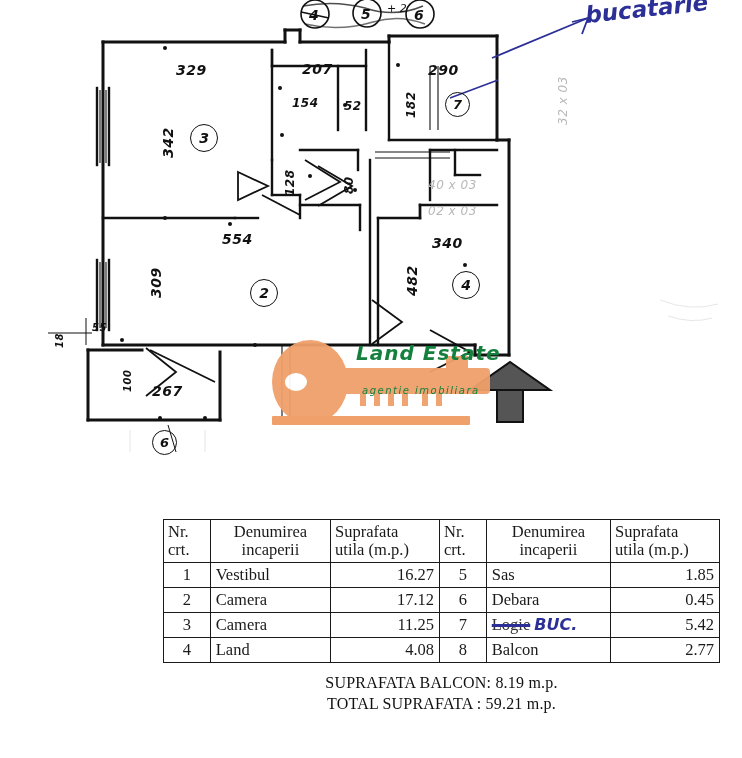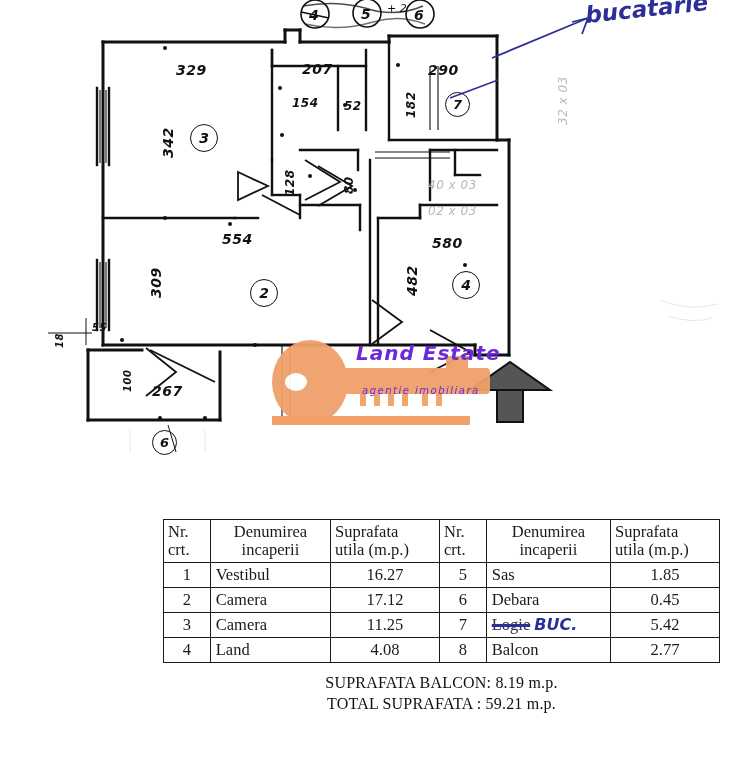--- a/index.html
+++ b/index.html
@@ -41,36 +41,36 @@
   }
 
   
   #top-scribble{position:absolute;left:295px;top:-2px;width:150px;height:36px;}
 
   
   #watermark{position:absolute;left:270px;top:330px;width:230px;height:110px;opacity:.95;}
   #wm-bar{position:absolute;left:272px;top:416px;width:198px;height:9px;background:#f0a06a;border-radius:1px;}
   .wm-text{
     position:absolute;font-family:"DejaVu Sans", sans-serif;font-weight:700;
-    font-style:italic;color:#6d28d9;pointer-events:none;
+    font-style:italic;color:#15803d;pointer-events:none;
   }
   #wm-title{left:356px;top:341px;font-size:20px;letter-spacing:1px;}
   #wm-sub{left:362px;top:385px;font-size:10px;font-weight:400;letter-spacing:1.5px;}
 
   
   #table-wrap{position:absolute;left:163px;top:519px;width:557px;}
   table.areas{border-collapse:collapse;width:557px;font-size:16.5px;}
   table.areas td,table.areas th{
     border:1.1px solid #1a1a1a;padding:1px 5px;font-weight:400;
     font-family:"Liberation Serif", serif;
   }
   table.areas thead td{text-align:left;line-height:1.08;padding:3px 4px;font-size:16.5px;}
   .c-nr{width:42px;text-align:center;}
   .c-name{width:124px;text-align:left;padding-left:7px;}
-  .c-area{width:112px;text-align:center;}
+  .c-area{width:112px;text-align:right;}
   tbody td{height:22px;}
 
   .strike-blue{
     position:relative;color:#333;text-decoration:line-through;
     text-decoration-color:#2b2f96;text-decoration-thickness:3px;
   }
   .buc-blue{
     color:#2b2f96;font-family:"DejaVu Sans", sans-serif;font-style:italic;
     font-weight:600;font-size:16px;margin-left:4px;
   }
@@ -248,21 +248,21 @@
   <div class="dim rot90" style="left:160px;top:158px;">342</div>
   <div class="dim" style="left:302px;top:61px;">207</div>
   <div class="dim sm" style="left:292px;top:96px;">154</div>
   <div class="dim sm" style="left:344px;top:99px;">52</div>
   <div class="dim" style="left:428px;top:62px;">290</div>
   <div class="dim sm rot90" style="left:404px;top:118px;">182</div>
   <div class="dim sm rot90" style="left:283px;top:196px;">128</div>
   <div class="dim sm rot90" style="left:342px;top:194px;">80</div>
   <div class="dim" style="left:222px;top:231px;">554</div>
   <div class="dim rot90" style="left:148px;top:298px;">309</div>
-  <div class="dim" style="left:432px;top:235px;">580</div>
+  <div class="dim" style="left:432px;top:235px;">340</div>
   <div class="dim rot90" style="left:404px;top:296px;">482</div>
   <div class="dim" style="left:152px;top:383px;">267</div>
   <div class="dim xs rot90" style="left:122px;top:392px;">100</div>
   <div class="dim xs" style="left:92px;top:322px;">55</div>
   <div class="dim xs rot90" style="left:54px;top:348px;">18</div>
   <div class="dim sm faint rot90" style="left:556px;top:125px;">32 x 03</div>
   <div class="dim sm faint" style="left:428px;top:178px;">40 x 03</div>
   <div class="dim sm faint" style="left:428px;top:204px;">02 x 03</div>
 
   <svg id="watermark" viewBox="0 0 230 110">

